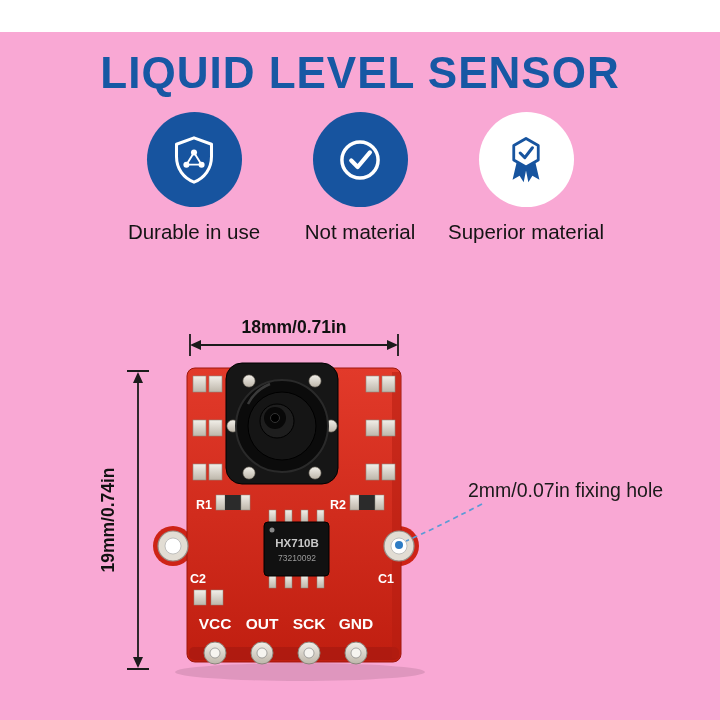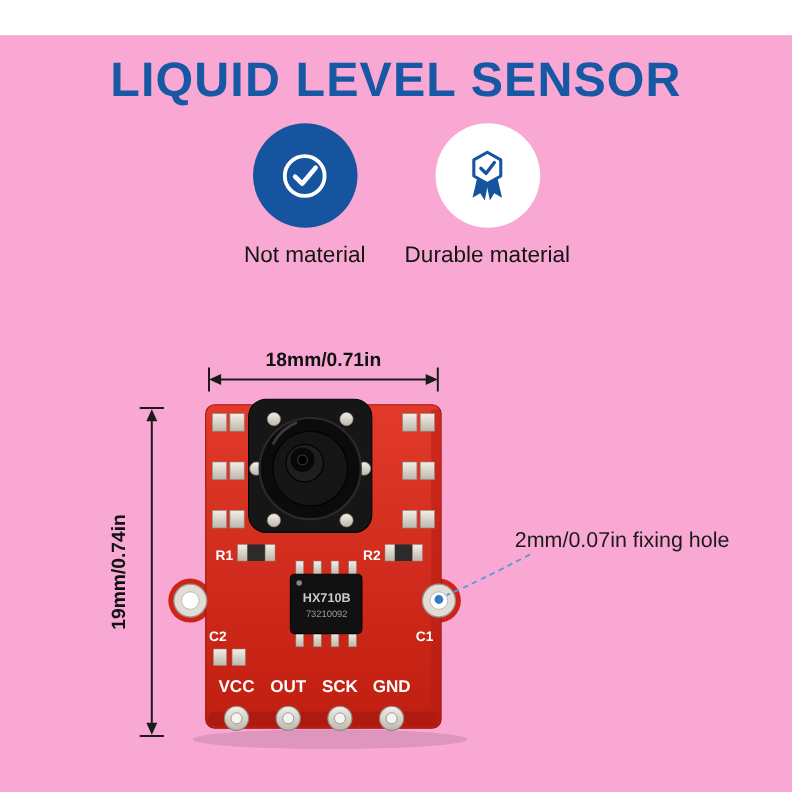--- a/index.html
+++ b/index.html
@@ -18,41 +18,57 @@
 </style>
 </head>
 <body>
 
 <div class="page">
 
   <h1 class="title">LIQUID LEVEL SENSOR</h1>
 
   <div class="features">
 
+    <div class="feature">
+      <div class="circle blue">
+        <svg width="56" height="56" viewBox="0 0 48 48" fill="none" stroke="#ffffff" stroke-width="2.6" stroke-linejoin="round">
+          <path d="M24 5 L39 10.5 V21 C39 31.5 33 39.5 24 43 C15 39.5 9 31.5 9 21 V10.5 Z"></path>
+          <g stroke-width="1.6">
+            <path d="M24 17.5 L17.5 28 M24 17.5 L30.5 28 M17.5 28 L30.5 28"></path>
+          </g>
+          <g fill="#ffffff" stroke="none">
+            <circle cx="24" cy="17.5" r="2.6"></circle>
+              <circle cx="17.5" cy="28" r="2.6"></circle>
+              <circle cx="30.5" cy="28" r="2.6"></circle>
+          </g>
+        </svg>
+      </div>
+      <div class="flabel">Durable in use</div>
+    </div>
 
     <div class="feature">
       <div class="circle blue">
         <svg width="56" height="56" viewBox="0 0 48 48" fill="none" stroke="#ffffff" stroke-linecap="round" stroke-linejoin="round">
           <circle cx="24" cy="24" r="15.5" stroke-width="3"></circle>
           <path d="M16.5 24.5 L22 30 L32.5 17.5" stroke-width="3.6"></path>
         </svg>
       </div>
       <div class="flabel">Not material</div>
     </div>
 
     <div class="feature">
       <div class="circle white">
         <svg width="56" height="56" viewBox="0 0 48 48" fill="none" stroke="#17549F" stroke-linecap="round" stroke-linejoin="round">
           <path d="M16 26 L12.5 41 L18.5 37.5 L22 43 L25 28 Z" fill="#17549F" stroke="none"></path>
           <path d="M32 26 L35.5 41 L29.5 37.5 L26 43 L23 28 Z" fill="#17549F" stroke="none"></path>
           <polygon points="24,5.5 34.5,11.5 34.5,24 24,30 13.5,24 13.5,11.5" fill="#ffffff" stroke-width="2.4"></polygon>
           <path d="M19 18 L23 22 L29.5 13.5" stroke-width="2.6"></path>
         </svg>
       </div>
-      <div class="flabel">Durable material</div>
+      <div class="flabel">Superior material</div>
     </div>
 
 
   </div>
 
   <svg class="art" viewBox="0 0 720 720">
     <defs>
       <linearGradient id="boardg" x1="0" y1="0" x2="0" y2="1">
         <stop offset="0" stop-color="#E23A2A"></stop>
           <stop offset="1" stop-color="#C01E10"></stop>

